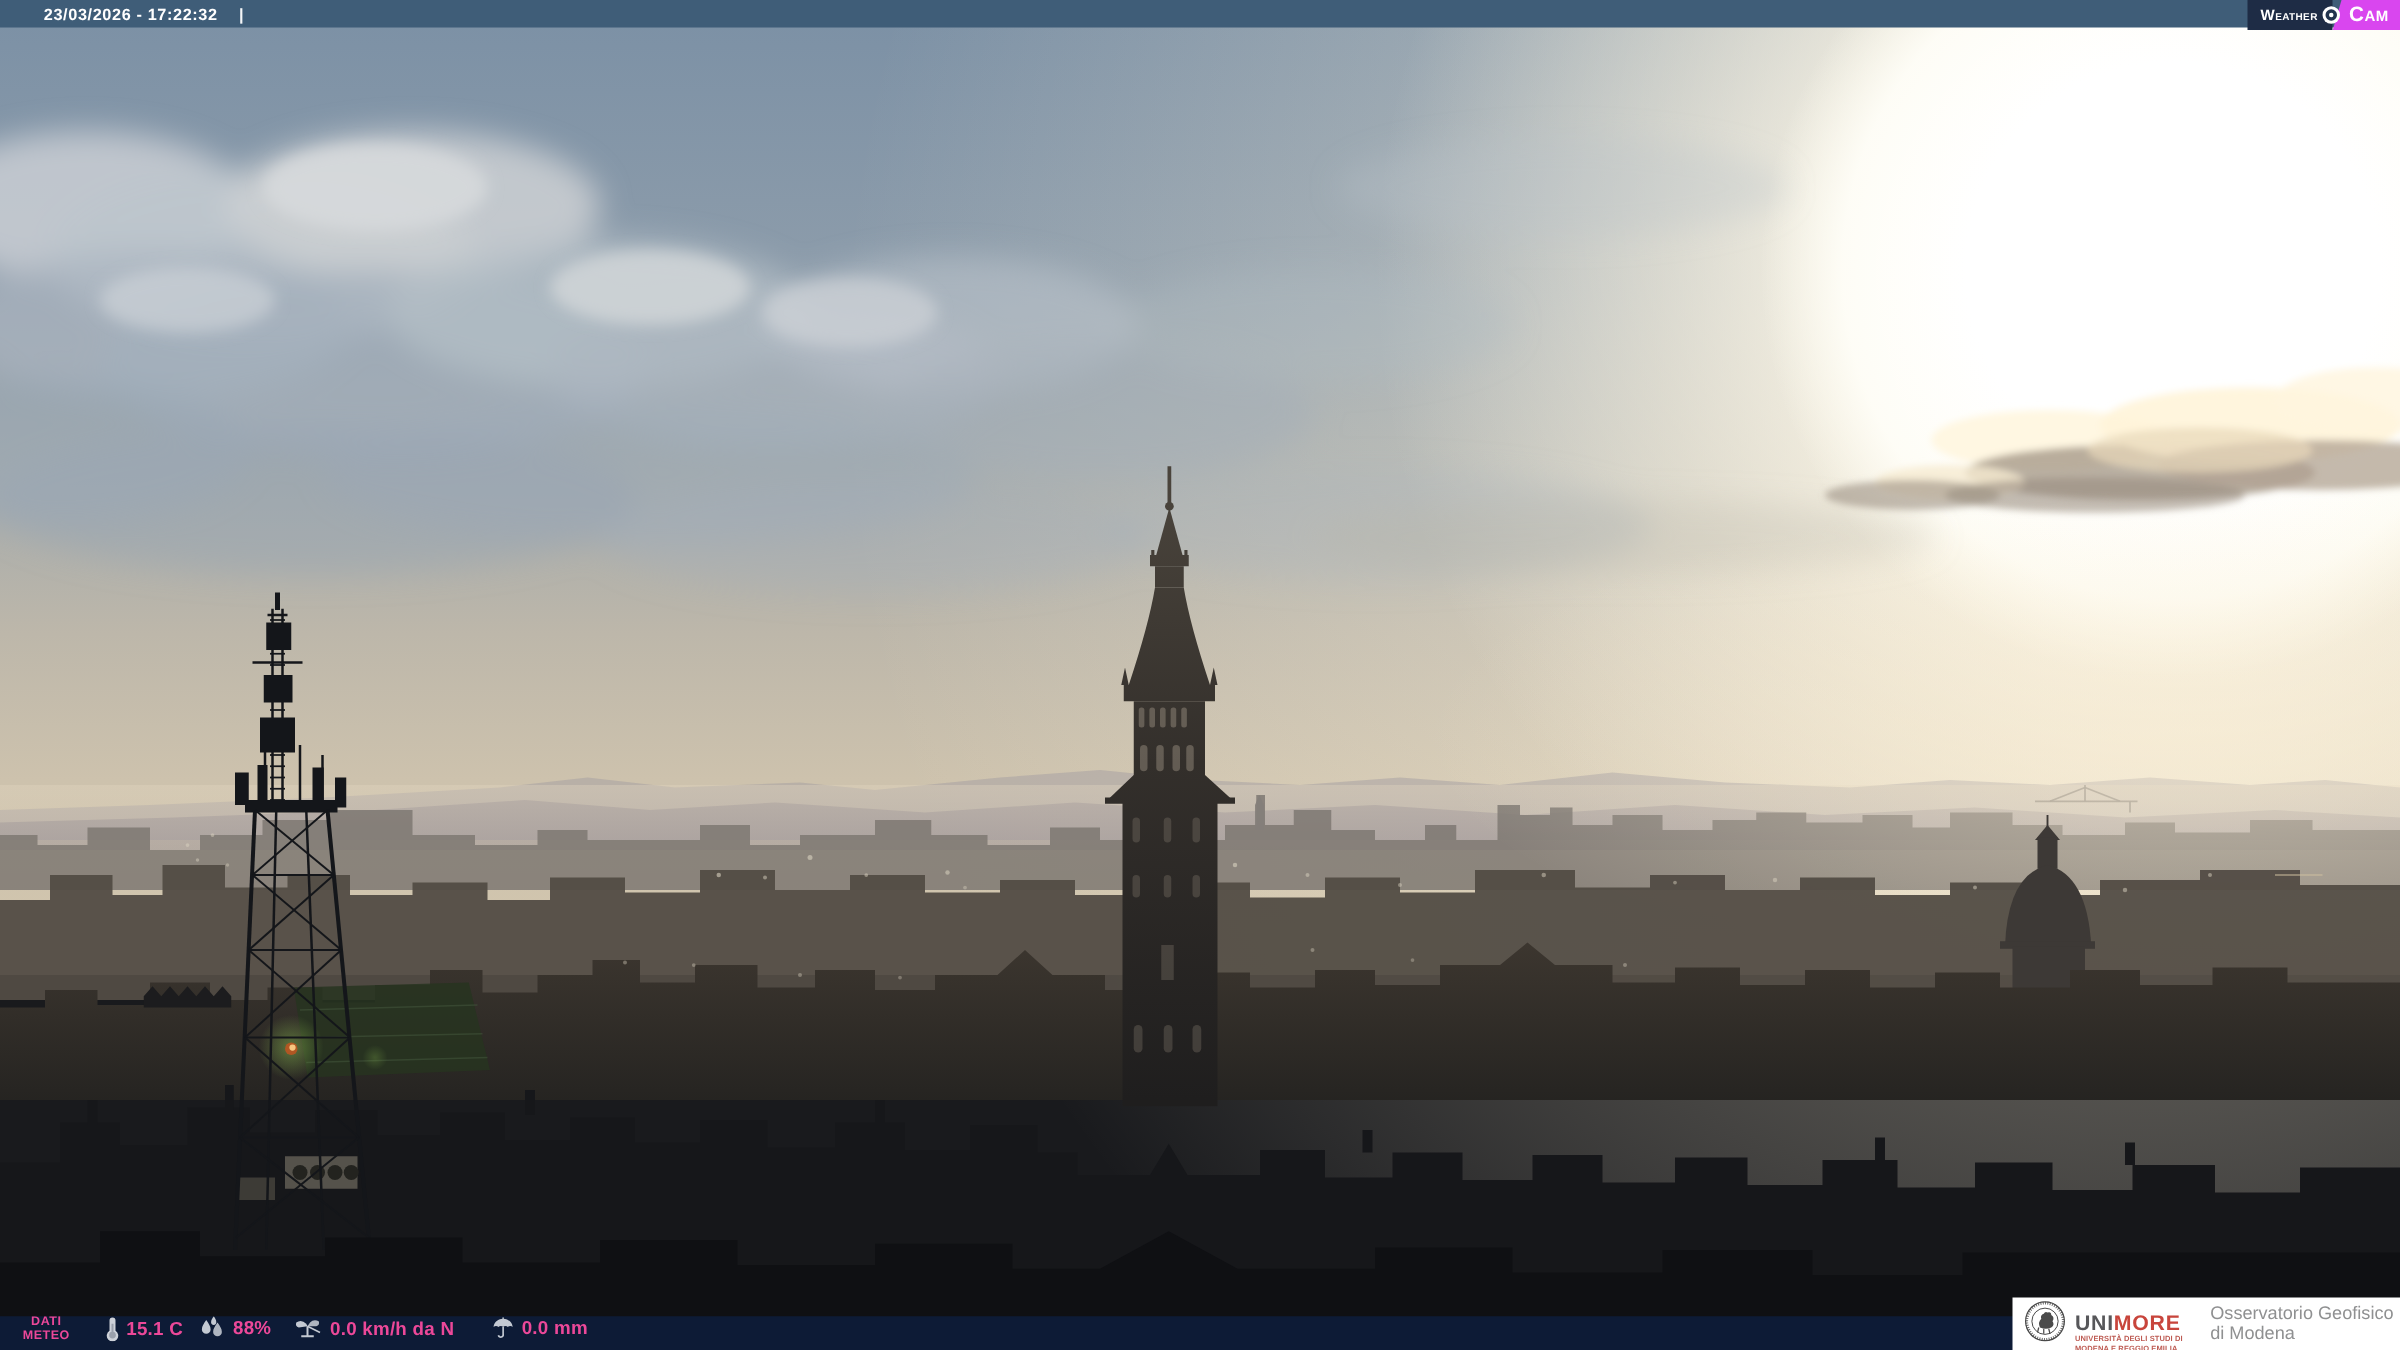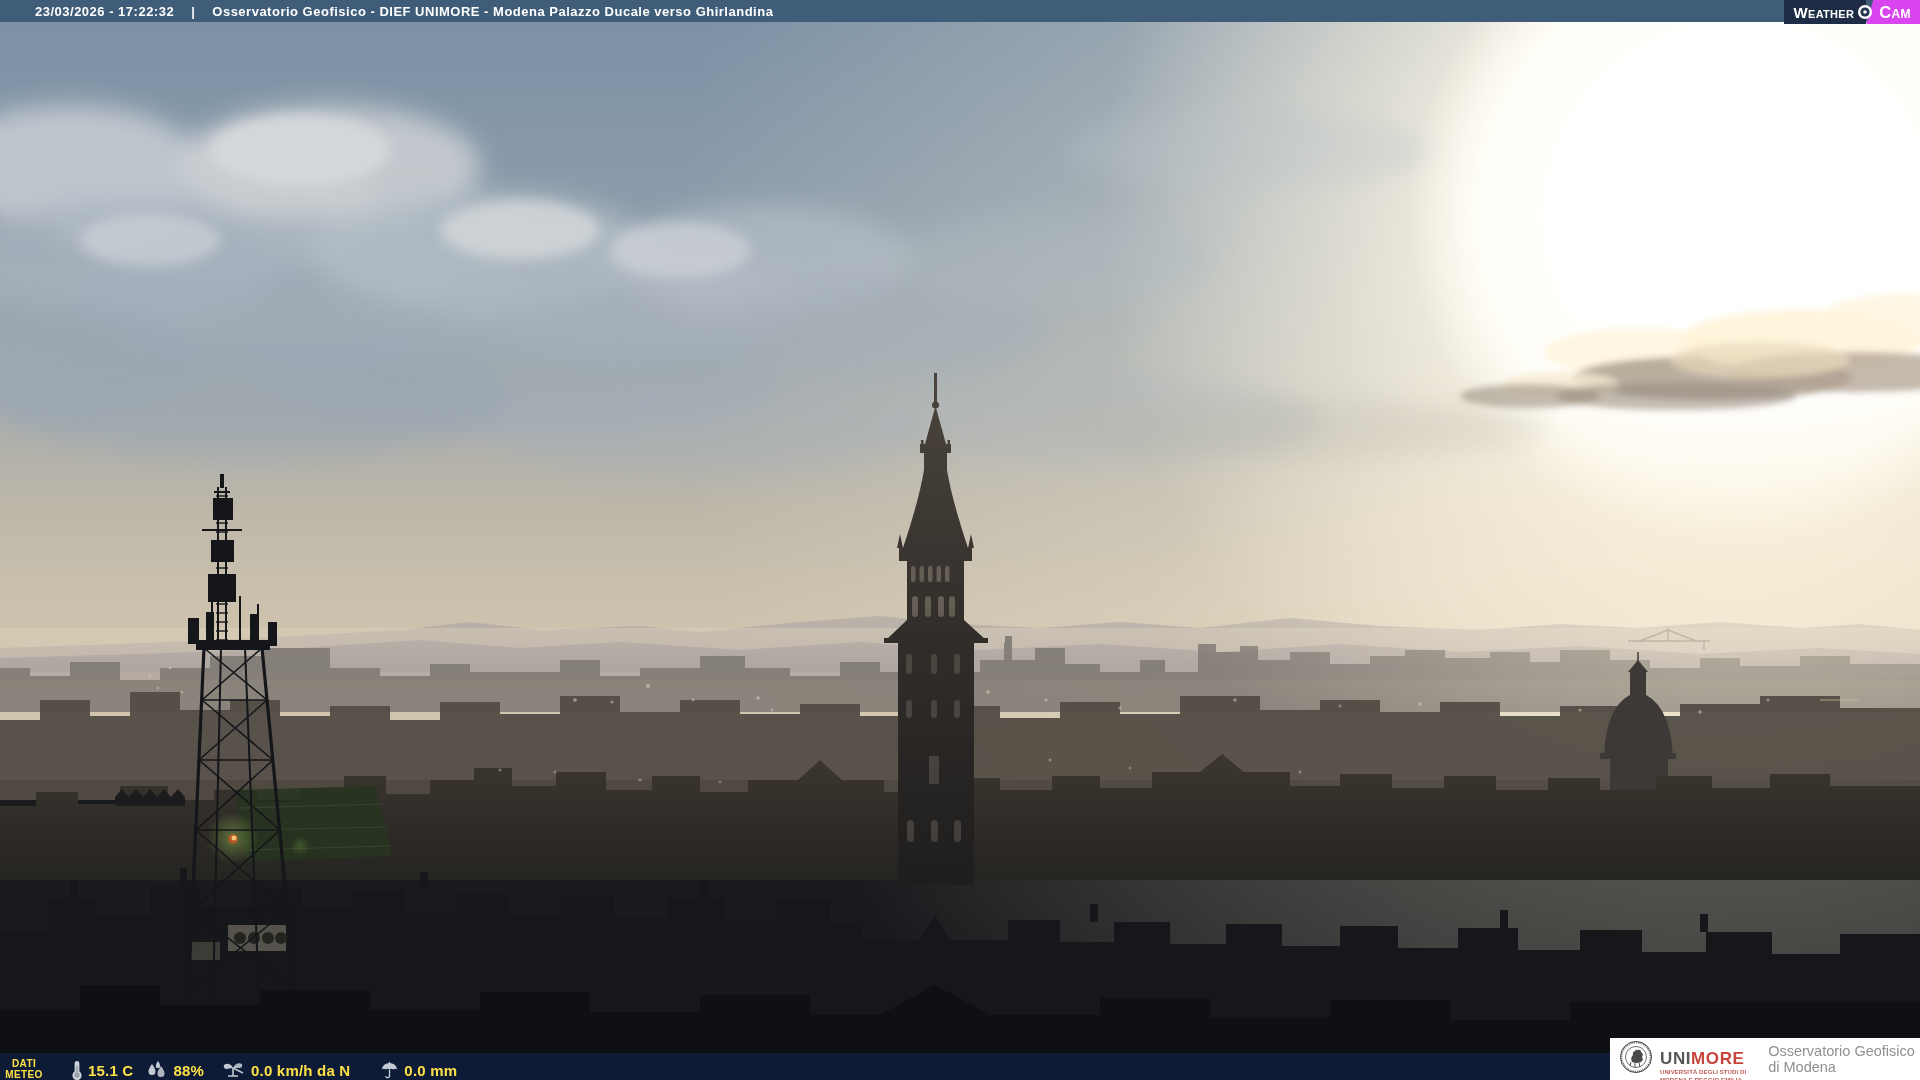--- a/index.html
+++ b/index.html
@@ -12,31 +12,31 @@
     background:#3f5d78;display:flex;align-items:center;
     color:#fff;font-weight:bold;font-size:13px;letter-spacing:.5px;
     padding-left:35px;box-sizing:border-box;z-index:8;}
   .header-sep{margin:0 17px;opacity:.95;}
 
   
   .wc-logo{position:absolute;top:0;right:0;height:24px;display:flex;
     align-items:stretch;z-index:9;}
   .wc-left{background:#1e2c45;display:flex;align-items:center;
     padding:0 2px 0 10px;color:#fff;font-variant:small-caps;
-    font-weight:bold;font-size:15px;letter-spacing:.3px;}
+    font-weight:bold;font-size:12px;letter-spacing:.3px;}
   .wc-lens{display:flex;align-items:center;margin:0 -9px 0 3px;z-index:2;}
   .wc-right{background:#d946ef;display:flex;align-items:center;
     padding:0 9px 0 13px;color:#fff;font-variant:small-caps;
     font-weight:bold;font-size:16.5px;letter-spacing:.4px;
     clip-path:polygon(7px 0,100% 0,100% 100%,0 100%);}
 
   
   .weather-bar{position:absolute;left:0;right:0;bottom:0;height:27px;
-    background:rgba(14,31,62,.82);display:flex;align-items:flex-end;
-    box-sizing:border-box;color:#fde047;z-index:8;}
+    background:rgba(14,31,62,.82);display:flex;align-items:flex-start;
+    padding-left:13px;box-sizing:border-box;color:#ec4899;z-index:8;}
   .wb-label{font-size:10px;font-weight:bold;line-height:10.5px;
     text-align:center;letter-spacing:.4px;width:48px;}
   .wb-item{display:flex;align-items:center;font-weight:bold;
     font-size:15px;letter-spacing:.2px;white-space:nowrap;}
   .wb-item svg{margin-right:5px;display:block;}
   .m1{margin-left:23px;} .m2{margin-left:13px;}
   .m3{margin-left:16px;} .m4{margin-left:30px;}
 
   
   .uni-card{position:absolute;right:0;bottom:0;width:310px;height:42px;
@@ -365,21 +365,20 @@
         <circle cx="158" cy="688" r="1.4" opacity=".45"></circle>
       <circle cx="170" cy="668" r="1.5" opacity=".5"></circle>
         <circle cx="182" cy="692" r="1.4" opacity=".4"></circle>
       <line x1="1820" y1="700" x2="1858" y2="700" stroke="#cfc0a0" stroke-width="1.5" opacity=".5"></line>
     </g>
   </svg>
 
   <div class="header-bar">
     <span>23/03/2026 - 17:22:32</span>
     <span class="header-sep">|</span>
-    <span>Osservatorio Geofisico - DIEF UNIMORE - Modena Palazzo Ducale verso Ghirlandina</span>
   </div>
 
   <div class="wc-logo">
     <div class="wc-left">
       <span>Weather</span>
       <span class="wc-lens">
         <svg width="16" height="16" viewBox="0 0 16 16">
           <circle cx="8" cy="8" r="7" fill="#ffffff"></circle>
           <circle cx="8" cy="8" r="4.6" fill="#22344e"></circle>
           <circle cx="8" cy="8" r="1.8" fill="#ffffff"></circle>

